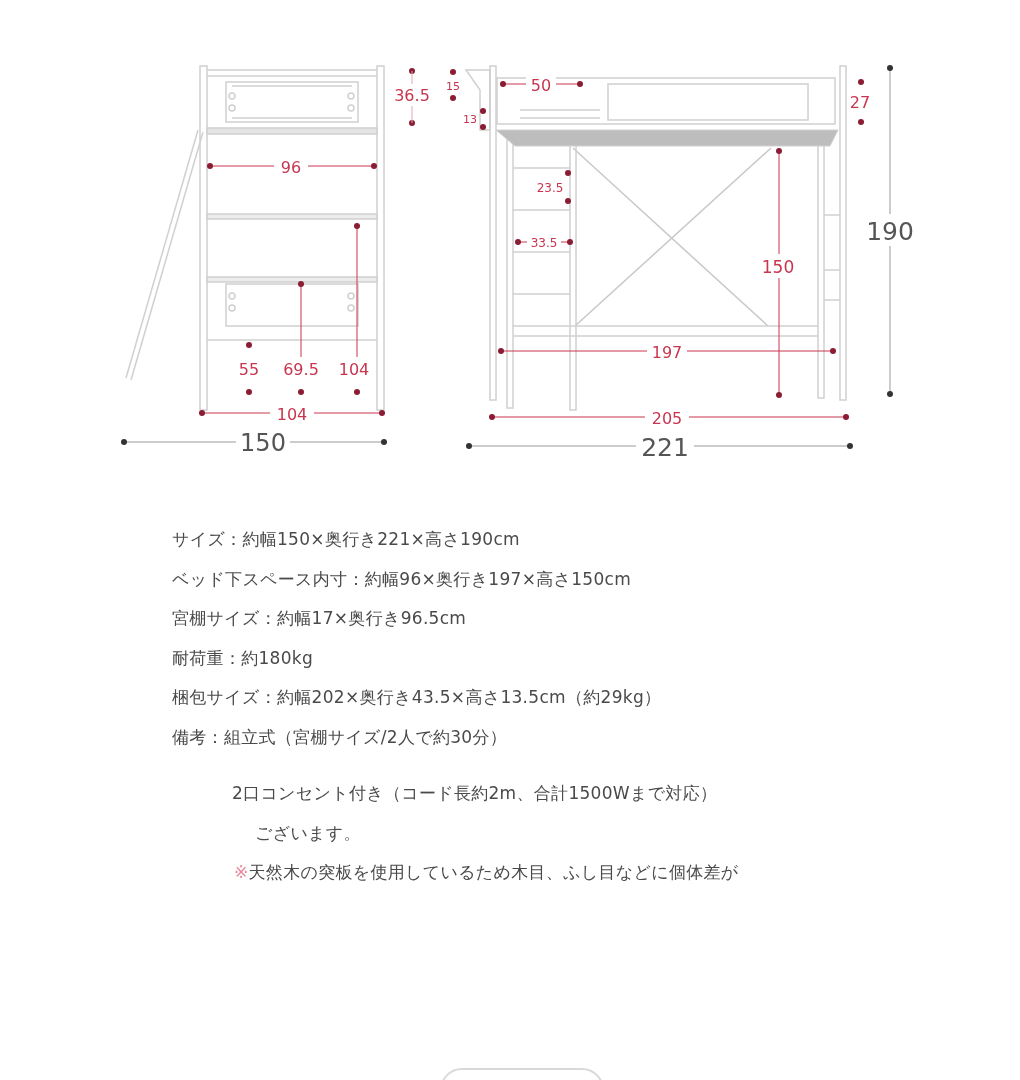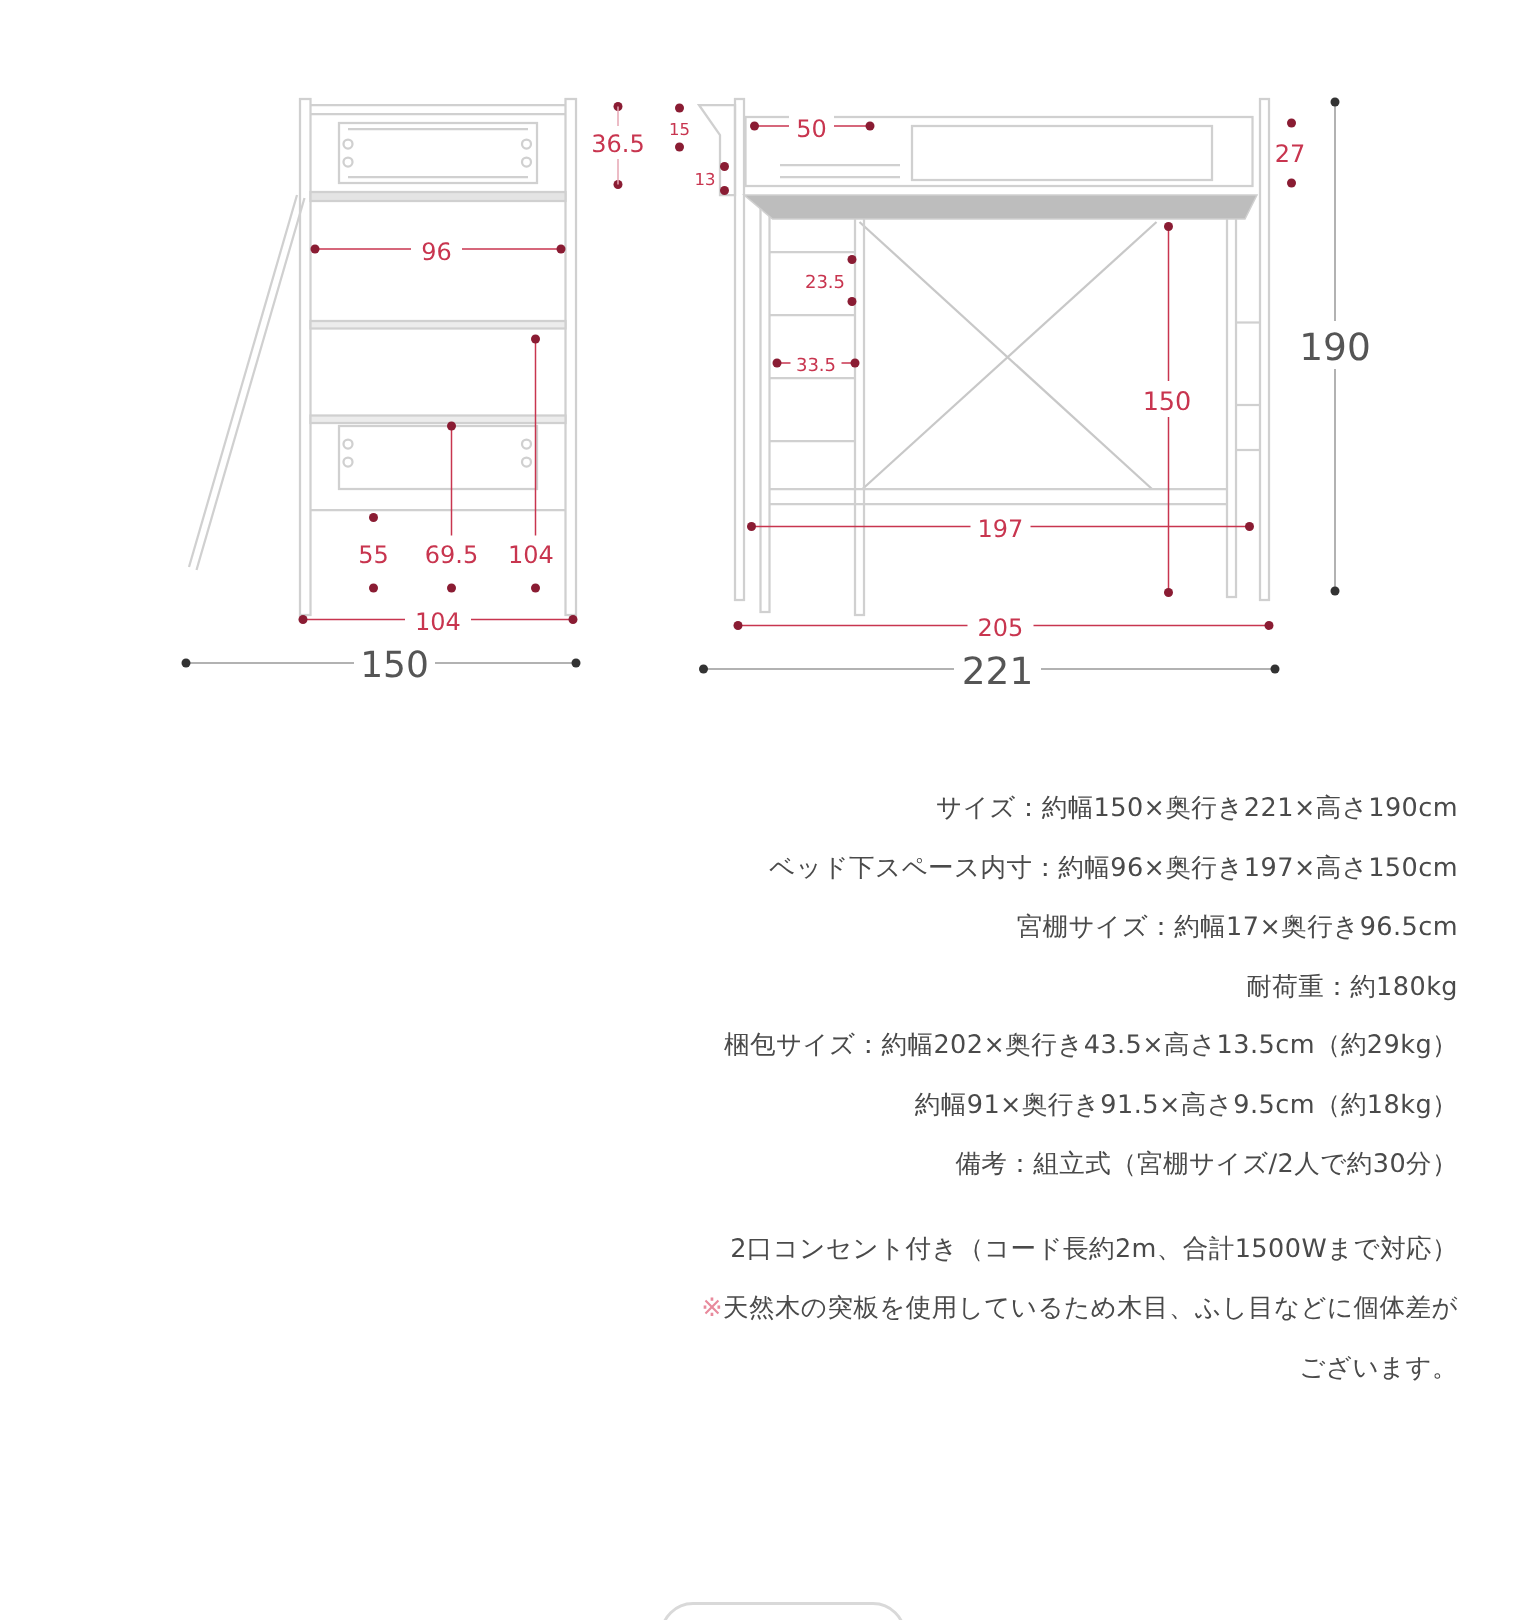--- a/index.html
+++ b/index.html
@@ -3,21 +3,21 @@
 <meta charset="utf-8">
 <style>
   html, body { margin: 0; padding: 0; background: #ffffff; }
   body { width: 1020px; height: 1080px; position: relative; overflow: hidden;
          font-family: "DejaVu Sans", "Liberation Sans", sans-serif; }
   #diagram { position: absolute; left: 0; top: 0; width: 1020px; height: 480px; }
   .dim-red { fill: #c8354f; font-family: "DejaVu Sans", sans-serif; }
   .dim-gray { fill: #555555; font-family: "DejaVu Sans", sans-serif; }
   #specs { position: absolute; left: 172px; top: 525px; width: 800px;
            color: #4a4a4a; font-size: 17px; letter-spacing: 0.3px; }
-  .spec-row { height: 39.5px; line-height: 28px; white-space: nowrap; text-align: right; }
+  .spec-row { height: 39.5px; line-height: 28px; white-space: nowrap; }
   .spec-indent-1 { padding-left: 124px; }
   .spec-indent-2 { padding-left: 60px; margin-top: 17px; }
   .spec-note { padding-left: 62px; }
   .note-mark { color: #e88a9c; }
   .note-cont { padding-left: 83px; }
   #bottom-pill { position: absolute; left: 440px; top: 1068px; width: 160px; height: 40px;
                  border: 2px solid #d9d9d9; border-radius: 22px; background: #fff; }
 </style>
 </head>
 <body>
@@ -192,22 +192,21 @@
     <text class="dim-gray" x="890" y="240" font-size="25" text-anchor="middle">190</text>
   </g>
 </svg>
 
 <div id="specs">
   <div class="spec-row">サイズ：約幅150×奥行き221×高さ190cm</div>
   <div class="spec-row">ベッド下スペース内寸：約幅96×奥行き197×高さ150cm</div>
   <div class="spec-row">宮棚サイズ：約幅17×奥行き96.5cm</div>
   <div class="spec-row">耐荷重：約180kg</div>
   <div class="spec-row">梱包サイズ：約幅202×奥行き43.5×高さ13.5cm（約29kg）</div>
-  <div class="spec-row spec-indent-1">約幅91×奥行き91.5×高さ9.5cm（約18kg）</div>
   <div class="spec-row">備考：組立式（宮棚サイズ/2人で約30分）</div>
   <div class="spec-row spec-indent-2">2口コンセント付き（コード長約2m、合計1500Wまで対応）</div>
+  <div class="spec-row note-cont">ございます。</div>
   <div class="spec-row spec-note">
     <span class="note-mark">※</span><span>天然木の突板を使用しているため木目、ふし目などに個体差が</span>
   </div>
-  <div class="spec-row note-cont">ございます。</div>
 </div>
 
 <div id="bottom-pill"></div>
 
 </body></html>

